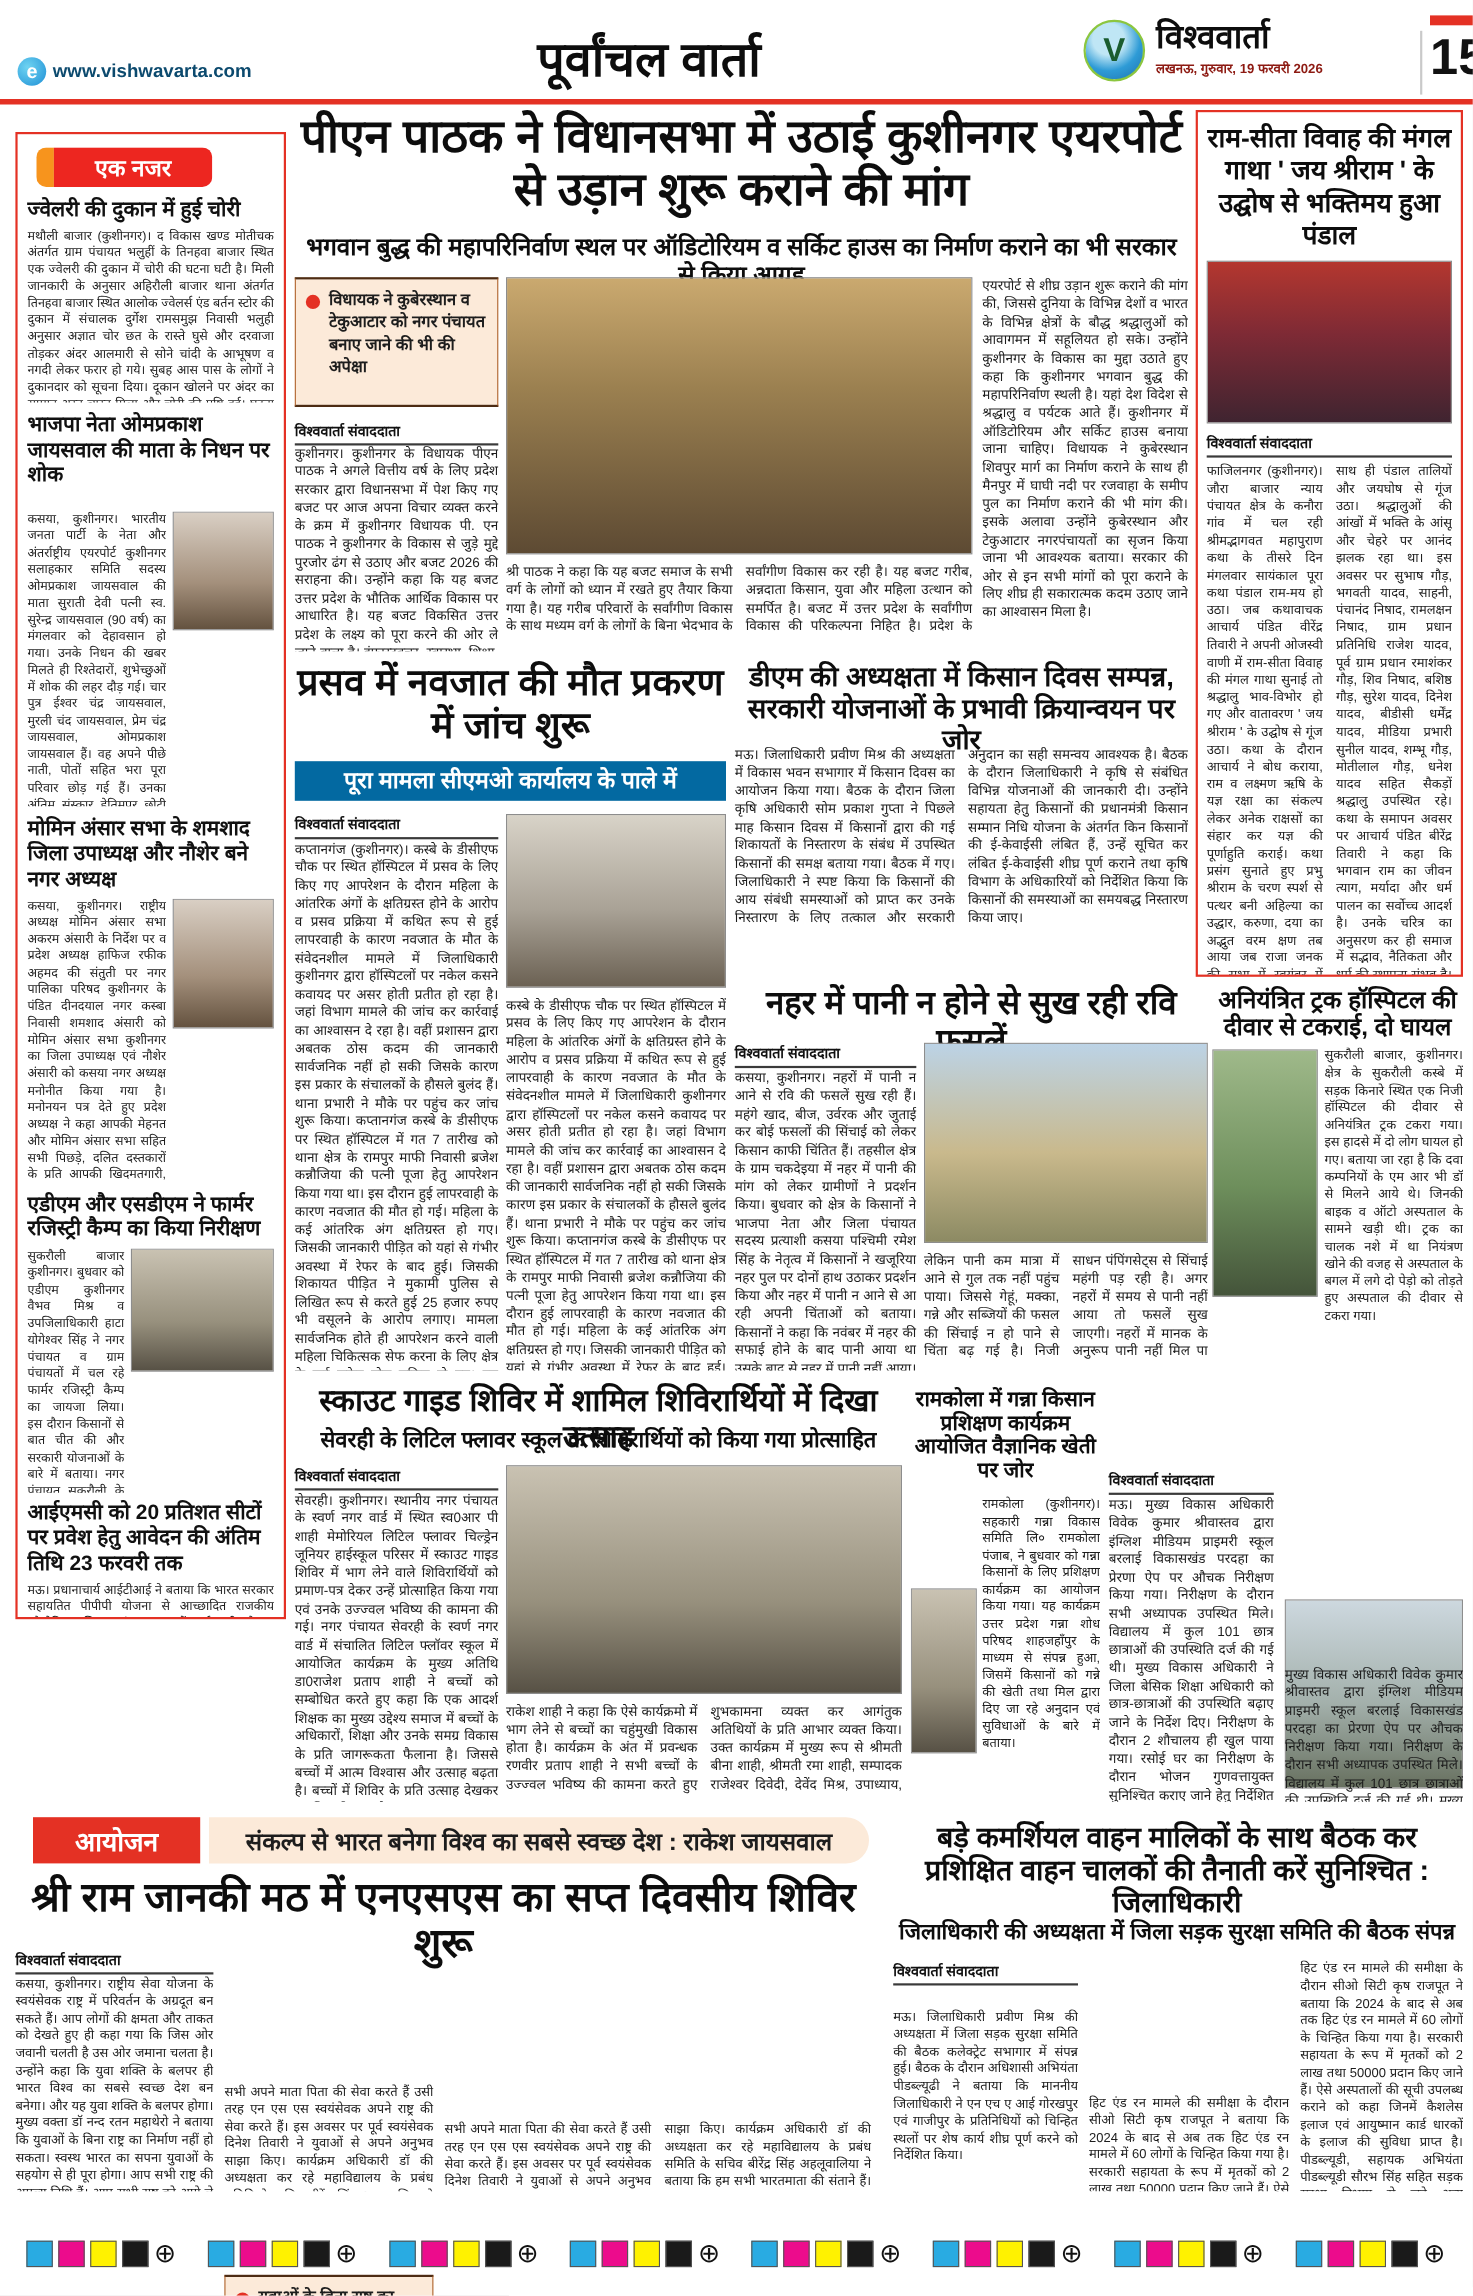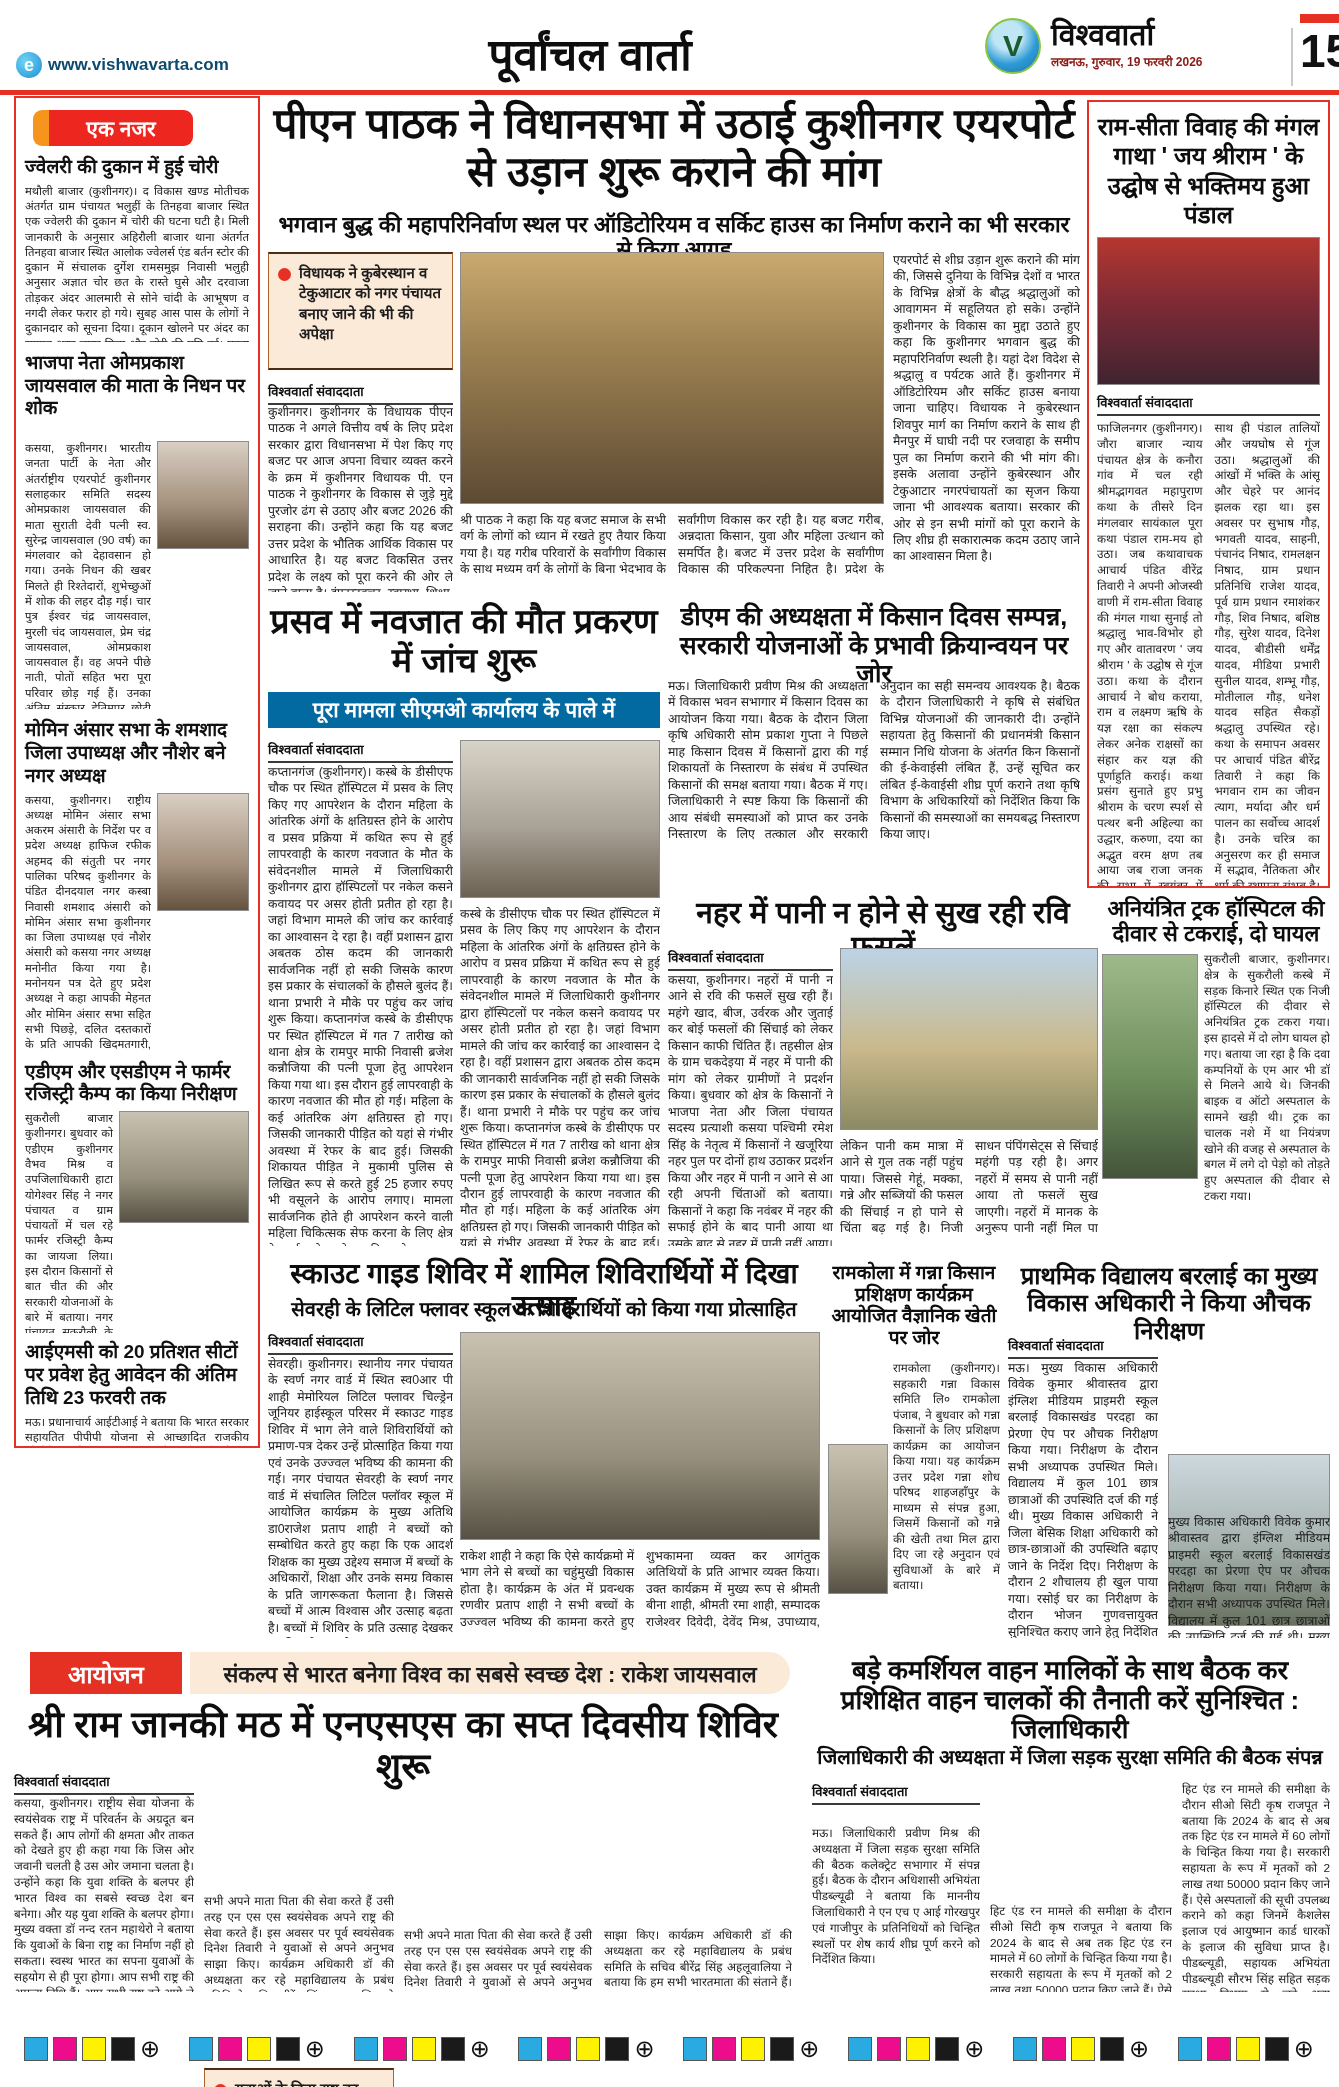--- a/index.html
+++ b/index.html
@@ -55,21 +55,21 @@
       <span style="font-weight:bold;font-size:12px;color:#8d1a12;margin-top:2px;">लखनऊ,  गुरुवार, 19 फरवरी 2026</span>
     </span>
   </div>
 
   <div class="abs sep" style="left:1291px;top:28px;width:2px;height:58px;"></div>
   <div class="abs red-rule" style="left:1300px;top:14px;width:39px;height:9px;"></div>
   <div class="abs" style="left:1300px;top:24px;font-size:46px;font-weight:bold;color:#111;">15</div>
 
   <div class="abs red-rule" style="left:0px;top:90px;width:1339px;height:5px;"></div>
 
-  <div class="abs red-box" style="left:14px;top:96px;width:246px;height:1352px;padding:8px 9px;overflow:hidden;">
+  <div class="abs red-box" style="left:14px;top:120px;width:246px;height:1352px;padding:8px 9px;overflow:hidden;">
     <div class="tag" style="width:160px;margin:4px 0 10px 8px;">
       <span class="tag-orange"></span>
       <span class="tag-red">एक नजर</span>
     </div>
 
     <div>
       <div style="font-weight:bold;font-size:19px;line-height:1.2;margin:2px 0 5px;">ज्वेलरी की दुकान में हुई चोरी</div>
       <div class="body-text" style="font-size:11.4px;height:158px;">
         <span class="dateline">मथौली बाजार (कुशीनगर)।</span>
         <span>द विकास खण्ड मोतीचक अंतर्गत ग्राम पंचायत भलुहीं के तिनहवा बाजार स्थित एक ज्वेलरी की दुकान में चोरी की घटना घटी है। मिली जानकारी के अनुसार अहिरौली बाजार थाना अंतर्गत तिनहवा बाजार स्थित आलोक ज्वेलर्स एंड बर्तन स्टोर की दुकान में संचालक दुर्गेश रामसमुझ निवासी भलुही अनुसार अज्ञात चोर छत के रास्ते घुसे और दरवाजा तोड़कर अंदर आलमारी से सोने चांदी के आभूषण व नगदी लेकर फरार हो गये। सुबह आस पास के लोगों ने दुकानदार को सूचना दिया। दूकान खोलने पर अंदर का सामान अस्त व्यस्त मिला और चोरी की पुष्टि हुई। घटना की खबर फैलते ही व्यापारियों व आमजन की भीड़ जुट गई मौके पर सूचना मिलते ही पुलिस पहुंची और जांच पड़ताल शुरू कर दिया। ग्रामीणों ने प्रशासन से चोरी गयी आभूषण की बरामदगी की मांग किया है।</span>
@@ -200,21 +200,20 @@
 
   <div class="abs hl" style="left:828px;top:1262px;width:172px;font-size:19px;">रामकोला में गन्ना किसान प्रशिक्षण कार्यक्रम आयोजित वैज्ञानिक खेती पर जोर</div>
   <div class="abs" style="left:828px;top:1360px;width:172px;height:278px;overflow:hidden;">
     <div class="photo ph-crowd" style="float:left;width:60px;height:150px;margin:84px 5px 0 0;"></div>
     <div class="body-text" style="font-size:11.6px;">
       <span class="dateline">रामकोला (कुशीनगर)।</span>
       <span>सहकारी गन्ना विकास समिति लि० रामकोला पंजाब, ने बुधवार को गन्ना किसानों के लिए प्रशिक्षण कार्यक्रम का आयोजन किया गया। यह कार्यक्रम उत्तर प्रदेश गन्ना शोध परिषद शाहजहाँपुर के माध्यम से संपन्न हुआ, जिसमें किसानों को गन्ने की खेती तथा मिल द्वारा दिए जा रहे अनुदान एवं सुविधाओं के बारे में बताया।</span>
     </div>
   </div>
 
-  <div class="abs hl" style="left:1008px;top:1262px;width:322px;font-size:24px;">प्राथमिक विद्यालय बरलाई का मुख्य विकास अधिकारी ने किया औचक निरीक्षण</div>
   <div class="abs byline" style="left:1008px;top:1336px;width:150px;">विश्ववार्ता संवाददाता</div>
   <div class="abs photo ph-school" style="left:1168px;top:1336px;width:162px;height:172px;"></div>
   <div class="abs body-text" style="left:1008px;top:1360px;width:150px;height:278px;">
     <span class="dateline">मऊ।</span>
     <span>मुख्य विकास अधिकारी विवेक कुमार श्रीवास्तव द्वारा इंग्लिश मीडियम प्राइमरी स्कूल बरलाई विकासखंड परदहा का प्रेरणा ऐप पर औचक निरीक्षण किया गया। निरीक्षण के दौरान सभी अध्यापक उपस्थित मिले। विद्यालय में कुल 101 छात्र छात्राओं की उपस्थिति दर्ज की गई थी। मुख्य विकास अधिकारी ने जिला बेसिक शिक्षा अधिकारी को छात्र-छात्राओं की उपस्थिति बढ़ाए जाने के निर्देश दिए। निरीक्षण के दौरान 2 शौचालय ही खुल पाया गया। रसोई घर का निरीक्षण के दौरान भोजन गुणवत्तायुक्त सुनिश्चित कराए जाने हेतु निर्देशित किया गया। विद्यालय परिसर की साफ-सफाई, खाद्यान्न, चावल, गेहूं आदि की व्यवस्था का भी जायजा लिया गया।</span>
   </div>
   <div class="abs body-text" style="left:1168px;top:1514px;width:162px;height:124px;">मुख्य विकास अधिकारी विवेक कुमार श्रीवास्तव द्वारा इंग्लिश मीडियम प्राइमरी स्कूल बरलाई विकासखंड परदहा का प्रेरणा ऐप पर औचक निरीक्षण किया गया। निरीक्षण के दौरान सभी अध्यापक उपस्थित मिले। विद्यालय में कुल 101 छात्र छात्राओं की उपस्थिति दर्ज की गई थी। मुख्य विकास अधिकारी ने जिला बेसिक शिक्षा अधिकारी को छात्र-छात्राओं की उपस्थिति बढ़ाए जाने के निर्देश दिए। निरीक्षण के दौरान 2 शौचालय ही खुल पाया गया। रसोई घर का निरीक्षण के दौरान भोजन गुणवत्तायुक्त सुनिश्चित कराए जाने हेतु निर्देशित किया गया। विद्यालय परिसर की साफ-सफाई, खाद्यान्न, चावल, गेहूं आदि की व्यवस्था का भी जायजा लिया गया।</div>
 
   <div class="abs" style="left:30px;top:1652px;width:152px;height:42px;background:#e43124;color:#fff;font-weight:bold;font-size:24px;display:flex;align-items:center;justify-content:center;">आयोजन</div>
   <div class="abs" style="left:190px;top:1652px;width:600px;height:42px;background:#fcead9;border-radius:0 21px 21px 0;display:flex;align-items:center;justify-content:center;font-weight:bold;font-size:22px;color:#1d1d1d;">संकल्प से भारत बनेगा विश्व का सबसे स्वच्छ देश : राकेश जायसवाल</div>

